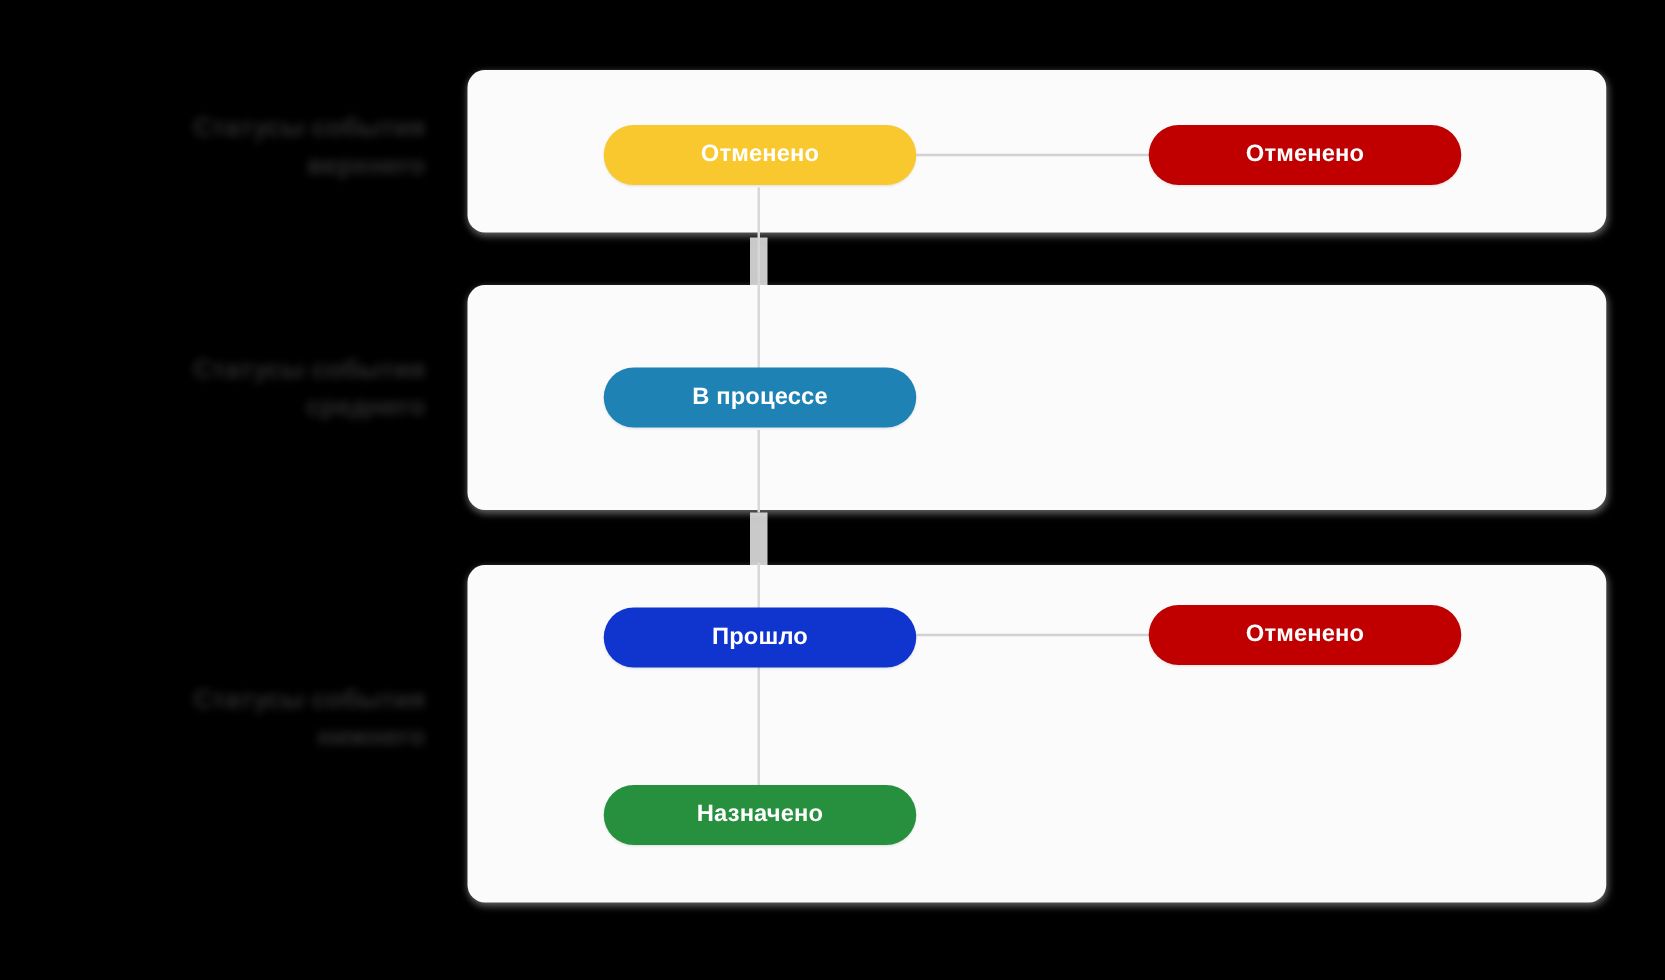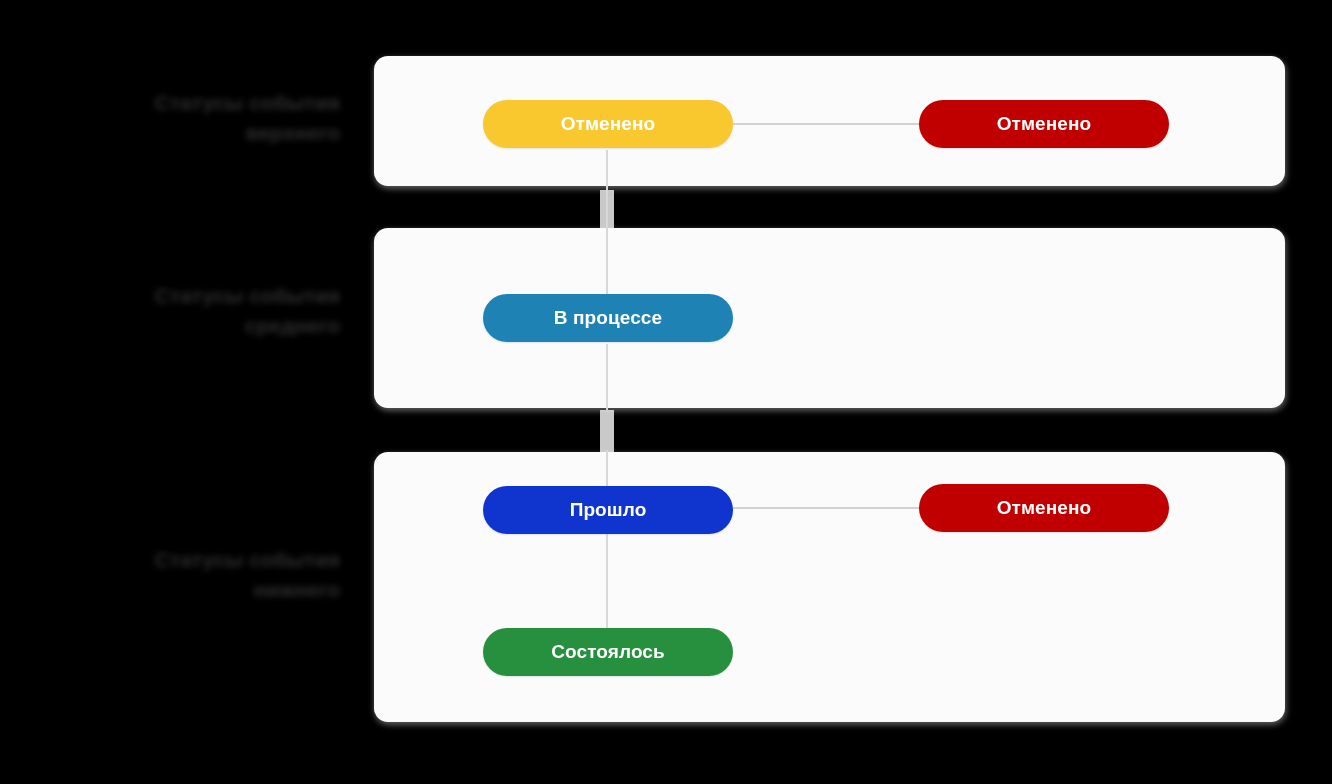--- a/index.html
+++ b/index.html
@@ -145,16 +145,16 @@
 
   <div class="pill" style="left:483px; top:486px; width:250px; height:48px; background:#1035cf;text-align:right;">
     <span>Прошло</span>
   </div>
 
   <div class="pill" style="left:919px; top:484px; width:250px; height:48px; background:#c00000;">
     <span>Отменено</span>
   </div>
 
   <div class="pill" style="left:483px; top:628px; width:250px; height:48px; background:#27903f;">
-    <span>Состоялось</span>
+    <span>Назначено</span>
   </div>
 
 </div>
 
 </body></html>

